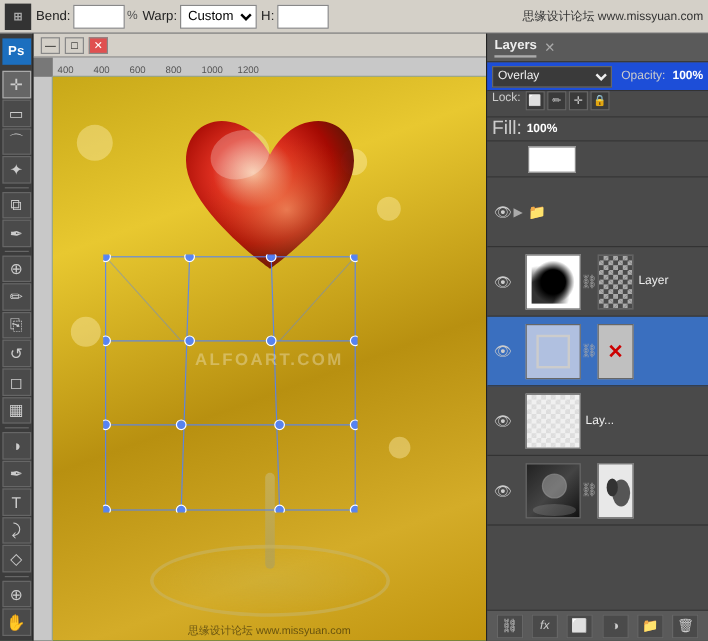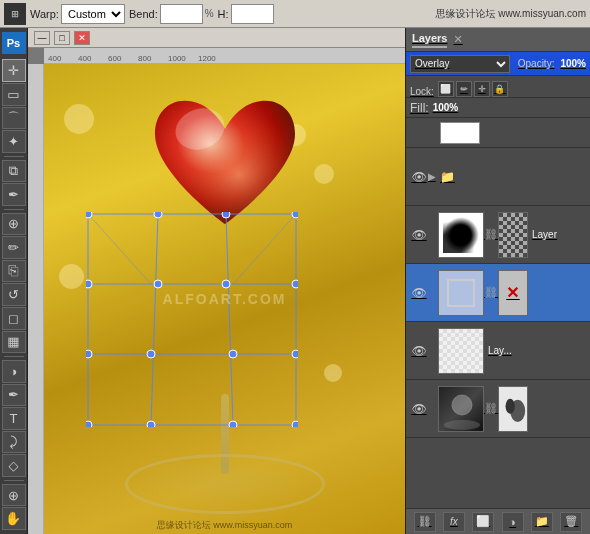--- a/index.html
+++ b/index.html
@@ -164,21 +164,20 @@
       white-space: nowrap;
     }
 
     
     .right-panel {
       width: 185px;
       background: #4a4a4a;
       border-left: 1px solid #222;
       display: flex;
       flex-direction: column;
-      text-decoration: underline;
     }
     .layers-title-bar {
       height: 24px;
       background: #5a5a5a;
       border-bottom: 1px solid #333;
       display: flex; align-items: center;
       padding: 0 6px;
       gap: 4px;
     }
     .layers-tab {
@@ -201,21 +200,21 @@
       height: 18px;
       background: #3a3a3a;
       border: 1px solid #666;
       color: #eee;
       font-size: 10px;
       flex: 1;
     }
     .layers-opacity-row {
       height: 22px;
       background: #4a4a4a;
-      display: flex; align-items: flex-end;
+      display: flex; align-items: flex-start;
       padding: 0 4px;
       gap: 4px;
       border-bottom: 1px solid #333;
     }
     .lock-label { color: #ccc; font-size: 10px; }
     .lock-icons { display: flex; gap: 2px; }
     .lock-icon-btn {
       width: 16px; height: 16px;
       background: #3a3a3a;
       border: 1px solid #666;
@@ -223,21 +222,21 @@
       font-size: 9px; color: #ccc; cursor: pointer;
     }
 
     .fill-row {
       height: 20px;
       background: #4a4a4a;
       display: flex; align-items: center;
       padding: 0 4px;
       border-bottom: 1px solid #333;
     }
-    .fill-label { color: #ccc; font-size: 12px; }
+    .fill-label { color: #ccc; font-size: 16px; }
     .fill-val { color: #fff; font-size: 10px; font-weight: bold; margin-left: 4px; }
 
     
     .white-swatch-row {
       height: 30px;
       background: #4a4a4a;
       display: flex; align-items: center;
       padding: 0 24px 0 34px;
       border-bottom: 1px solid #333;
     }
@@ -429,31 +428,31 @@
     .warp-svg {
       width: 100%; height: 100%;
     }
   </style>
 </head>
 <body>
 
 <div class="top-toolbar">
   <div class="toolbar-logo">⊞</div>
   <div class="toolbar-item">
+    <span class="toolbar-label">Bend:</span>
+    <div class="toolbar-input-box">
+      <input type="text" style="">
+    </div>
+    <span class="toolbar-pct">%</span>
+  </div>
+  <div class="toolbar-item">
     <span class="toolbar-label">Warp:</span>
     <select class="toolbar-select">
       <option>Custom</option>
     </select>
-  </div>
-  <div class="toolbar-item">
-    <span class="toolbar-label">Bend:</span>
-    <div class="toolbar-input-box">
-      <input type="text" style="">
-    </div>
-    <span class="toolbar-pct">%</span>
   </div>
   <div class="toolbar-item">
     <span class="toolbar-label">H:</span>
     <div class="toolbar-input-box">
       <input type="text" style="">
     </div>
   </div>
   <div class="site-text">思缘设计论坛 www.missyuan.com</div>
 </div>
 

